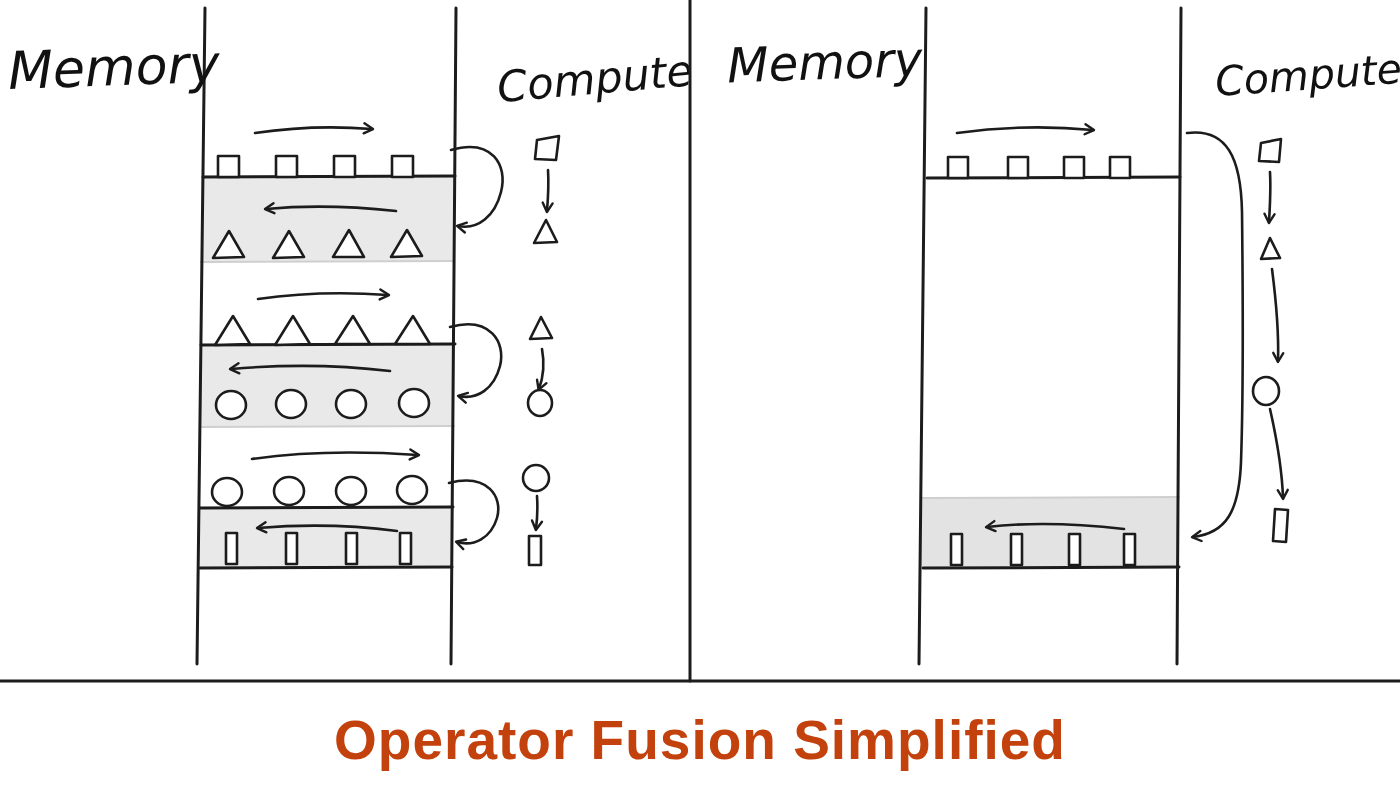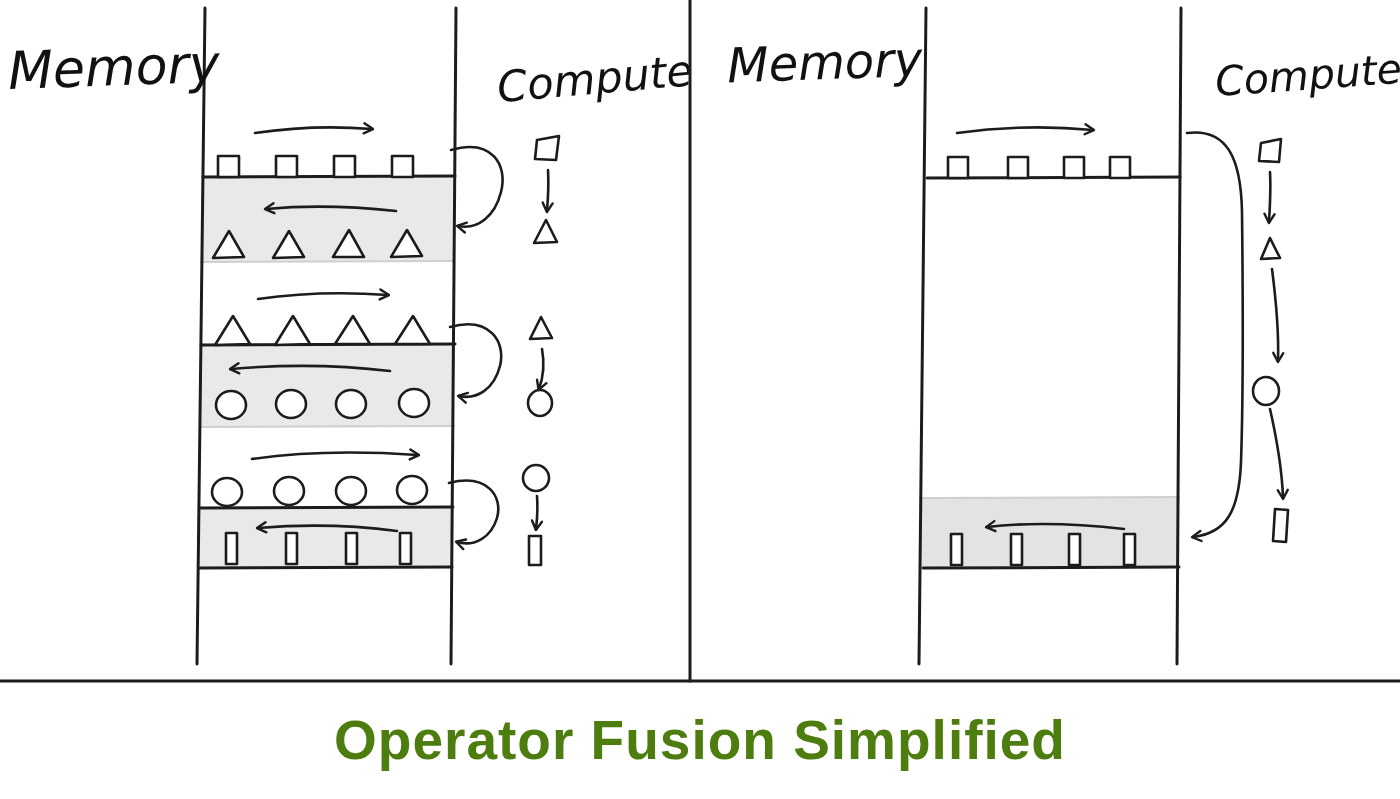--- a/index.html
+++ b/index.html
@@ -17,21 +17,21 @@
   .stroke{stroke:var(--ink);fill:none;stroke-width:3;stroke-linecap:round;stroke-linejoin:round;}
   .thin{stroke-width:2.6;}
   .shape{stroke:var(--ink);fill:#fff;stroke-width:2.6;stroke-linejoin:round;stroke-linecap:round;}
   .band{fill:var(--band-fill);stroke:none;}
   .band-r{fill:var(--band-fill-right);stroke:none;}
   .faint{stroke:#cfcfcf;stroke-width:2;fill:none;stroke-linecap:round;}
   .hand-text{font-family:"DejaVu Sans",sans-serif;font-style:italic;fill:#111;}
   .caption{
     position:absolute;top:708px;left:0;width:1400px;text-align:center;
     font-family:"Liberation Sans",sans-serif;font-weight:bold;font-size:55px;
-    letter-spacing:1px;color:#4d7c0f;
+    letter-spacing:1px;color:#c2410c;
   }
 </style>
 </head>
 <body>
 
 <div class="stage">
   <svg width="1400" height="799" viewBox="0 0 1400 799">
     <defs>
       <marker id="ah" viewBox="0 0 14 14" markerWidth="14" markerHeight="14" refX="10" refY="7" orient="auto" markerUnits="userSpaceOnUse">
         <path d="M2 2 L11 7 L2 12" fill="none" stroke="#1c1c1c" stroke-width="2.4" stroke-linecap="round" stroke-linejoin="round"></path>

